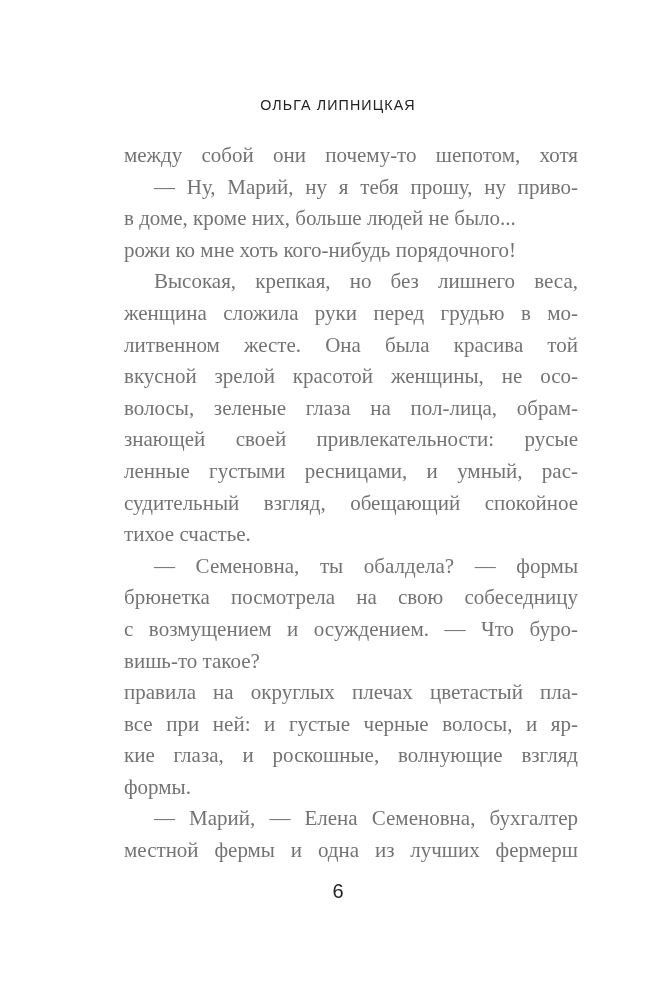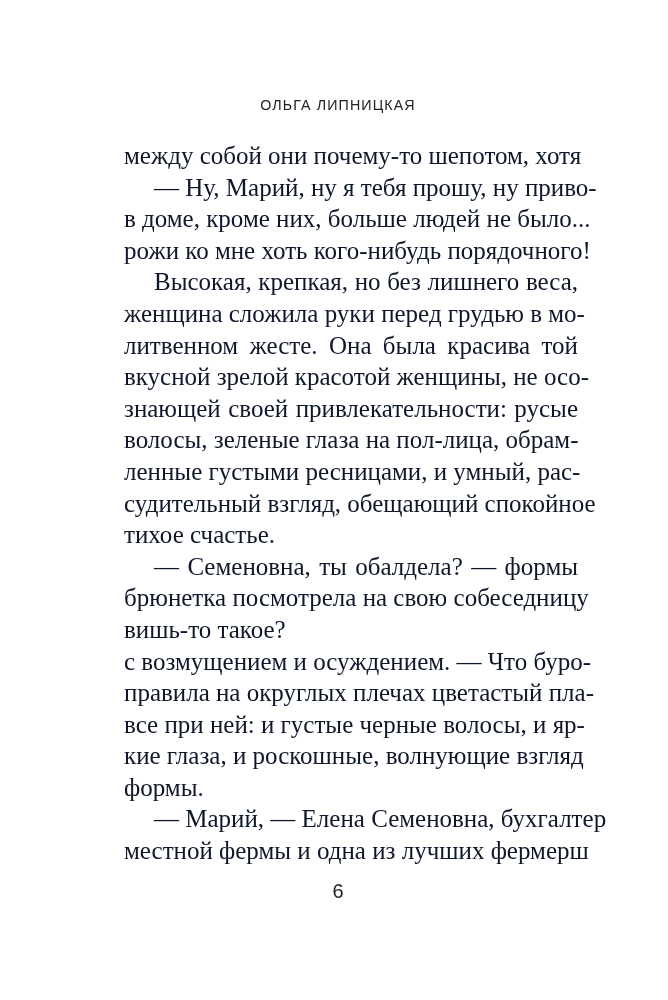--- a/index.html
+++ b/index.html
@@ -8,21 +8,21 @@
     .running-head {
       position: absolute; left: 0; width: 668px; top: 96px;
       text-align: center;
       font-family: "Liberation Sans", sans-serif;
       font-size: 15.5px; letter-spacing: 1.2px; color: #222;
       transform: scaleX(0.92);
     }
     .text-block {
       position: absolute; left: 120px; top: 140px; width: 454px;
       font-family: "Liberation Serif", serif;
-      font-size: 25px; line-height: 31.6px; color: #0f172a;
+      font-size: 21px; line-height: 31.6px; color: #737373;
     }
     .line {
       display: block; white-space: nowrap;
       text-align: justify; text-align-last: justify;
       height: 31.6px;
     }
     .line.last { text-align-last: left; }
     .line.indent { padding-left: 30px; }
     .page-number {
       position: absolute; left: 0; width: 668px; top: 880px;
@@ -39,29 +39,29 @@
 
   <div class="text-block" id="text-block">
       <span class="line">между собой они почему-то шепотом, хотя</span>
       <span class="line indent">— Ну, Марий, ну я тебя прошу, ну приво-</span>
       <span class="line last">в доме, кроме них, больше людей не было...</span>
       <span class="line last">рожи ко мне хоть кого-нибудь порядочного!</span>
       <span class="line indent">Высокая, крепкая, но без лишнего веса,</span>
       <span class="line">женщина сложила руки перед грудью в мо-</span>
       <span class="line">литвенном жесте. Она была красива той</span>
       <span class="line">вкусной зрелой красотой женщины, не осо-</span>
+      <span class="line">волосы, зеленые глаза на пол-лица, обрам-</span>
       <span class="line">знающей своей привлекательности: русые</span>
-      <span class="line">волосы, зеленые глаза на пол-лица, обрам-</span>
       <span class="line">ленные густыми ресницами, и умный, рас-</span>
       <span class="line">судительный взгляд, обещающий спокойное</span>
       <span class="line last">тихое счастье.</span>
       <span class="line indent">— Семеновна, ты обалдела? — формы</span>
       <span class="line">брюнетка посмотрела на свою собеседницу</span>
+      <span class="line">с возмущением и осуждением. — Что буро-</span>
       <span class="line last">вишь-то такое?</span>
-      <span class="line">с возмущением и осуждением. — Что буро-</span>
       <span class="line">правила на округлых плечах цветастый пла-</span>
       <span class="line">все при ней: и густые черные волосы, и яр-</span>
       <span class="line">кие глаза, и роскошные, волнующие взгляд</span>
       <span class="line last">формы.</span>
       <span class="line indent">— Марий, — Елена Семеновна, бухгалтер</span>
       <span class="line">местной фермы и одна из лучших фермерш</span>
     </div>
 
   <div class="page-number">6</div>
 </div>

